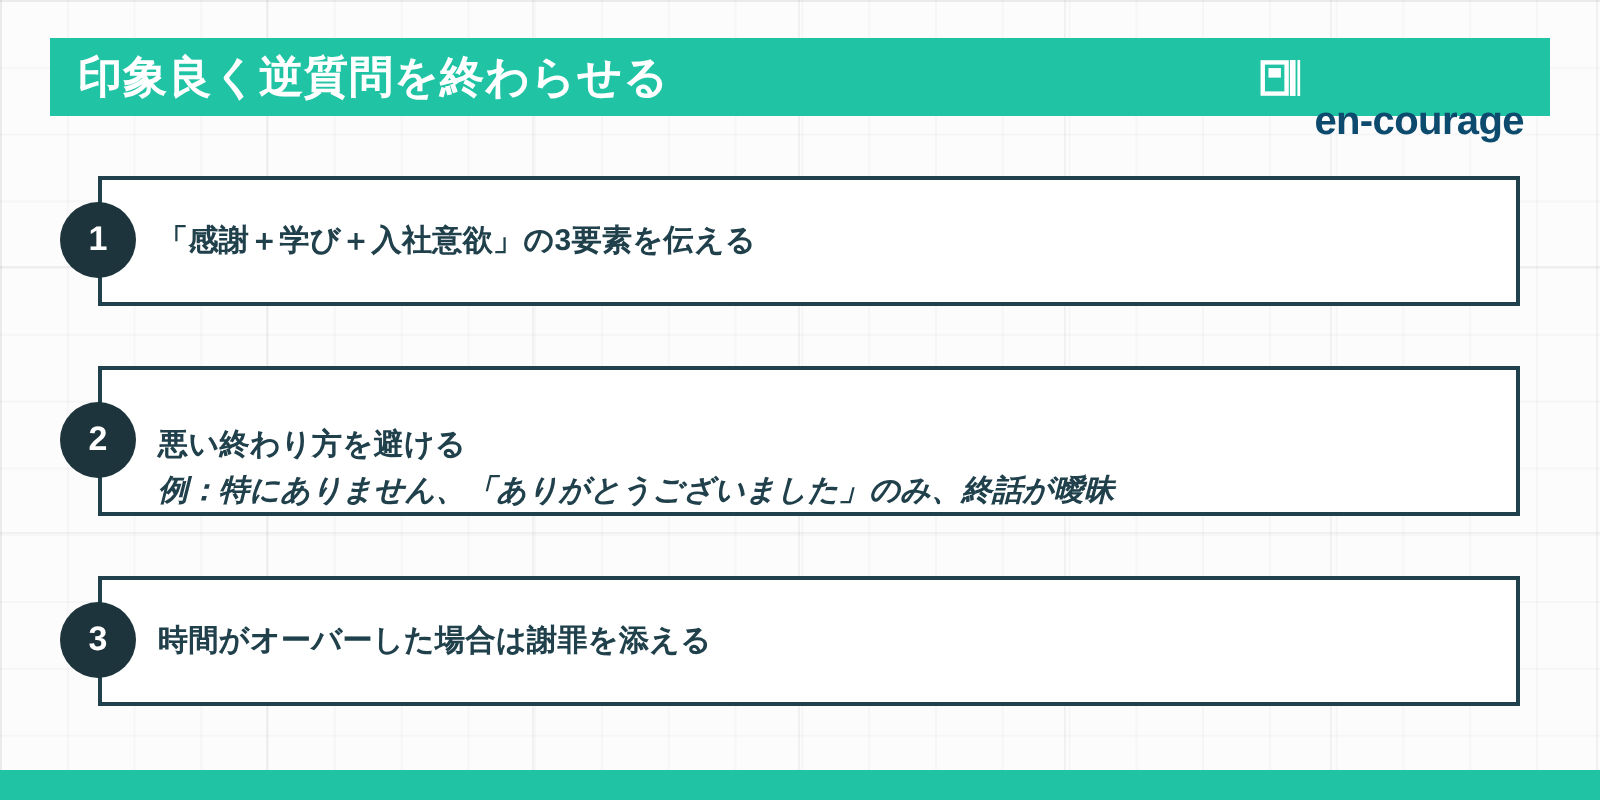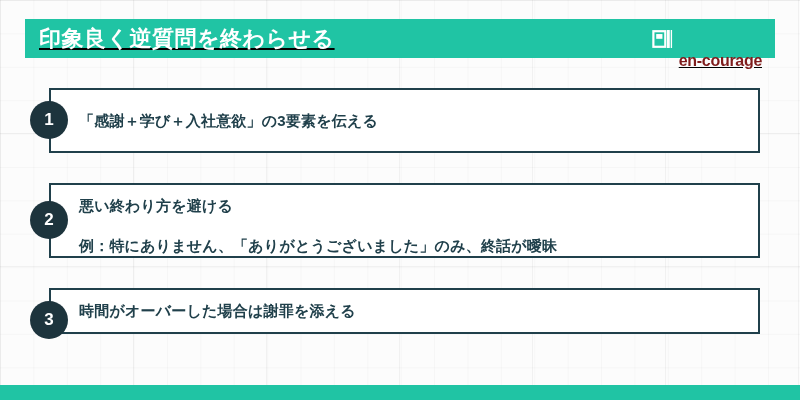--- a/index.html
+++ b/index.html
@@ -49,21 +49,20 @@
     top: 19px;
     width: 750px;
     height: 39px;
     background: #20c4a4;
     z-index: 3;
     display: flex;
     align-items: center;
     justify-content: space-between;
     box-sizing: border-box;
     padding: 0 13px 0 14px;
-    text-decoration: underline;
   }
 
   .header-title {
     color: #ffffff;
     font-size: 22px;
     font-weight: 700;
     letter-spacing: 0.5px;
     line-height: 1;
     white-space: nowrap;
   }
@@ -75,22 +74,22 @@
   }
 
   .brand-mark {
     display: block;
     width: 22px;
     height: 22px;
     flex: 0 0 auto;
   }
 
   .brand-name {
-    color: #7f1d1d;
-    font-size: 16px;
+    color: #0c4a6e;
+    font-size: 20px;
     font-weight: 700;
     letter-spacing: -0.3px;
     line-height: 1;
     white-space: nowrap;
     margin-top: 45px;
   }
 
   
   .items {
     position: absolute;
@@ -107,21 +106,21 @@
     width: 711px;
     box-sizing: border-box;
     background: #ffffff;
     border: 2px solid #20404b;
     display: flex;
     align-items: center;
   }
 
   .item-1 { top: 88px;  height: 65px; }
   .item-2 { top: 183px; height: 75px; align-items: flex-end; }
-  .item-3 { top: 288px; height: 46px; }
+  .item-3 { top: 288px; height: 65px; }
 
   .badge {
     position: absolute;
     width: 38px;
     height: 38px;
     border-radius: 50%;
     background: #1d343d;
     color: #ffffff;
     font-size: 17px;
     font-weight: 700;
@@ -140,21 +139,22 @@
     color: #20404b;
     font-size: 15px;
     font-weight: 700;
     line-height: 1.42;
     padding-left: 28px;
     letter-spacing: 0.2px;
     white-space: nowrap;
   }
 
   .item-text .line + .line {
-    margin-top: 18px;
+    margin-top: 1px;
+    font-style: italic;
   }
 
   
   .footer-bar {
     position: absolute;
     left: 0;
     bottom: 0;
     width: 800px;
     height: 15px;
     background: #20c4a4;

